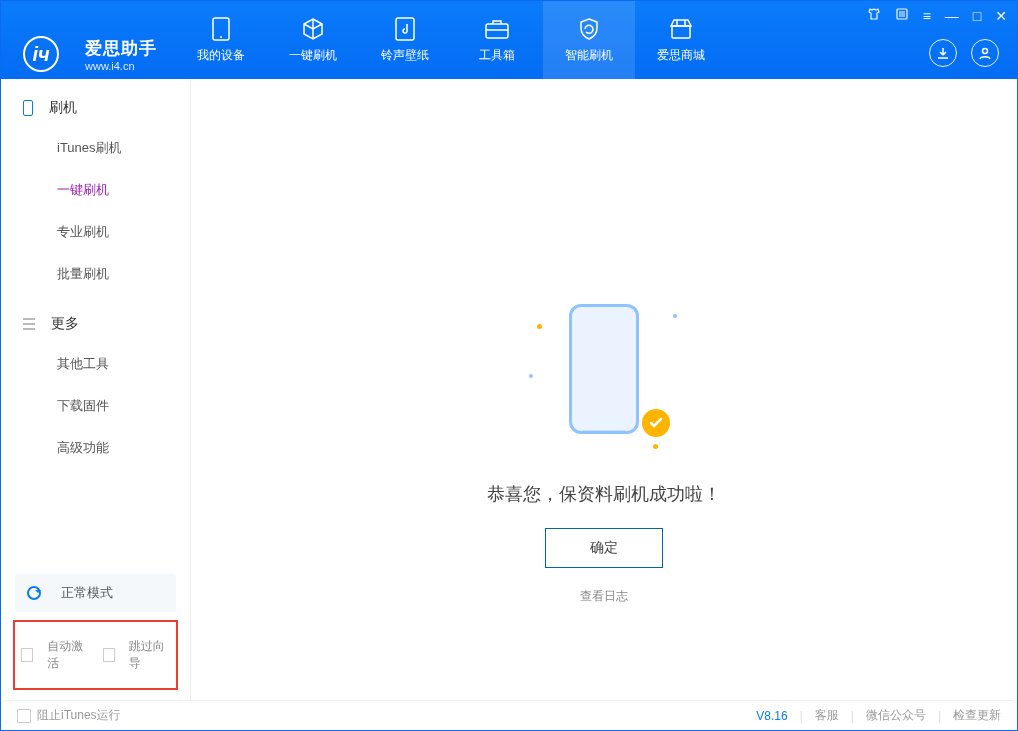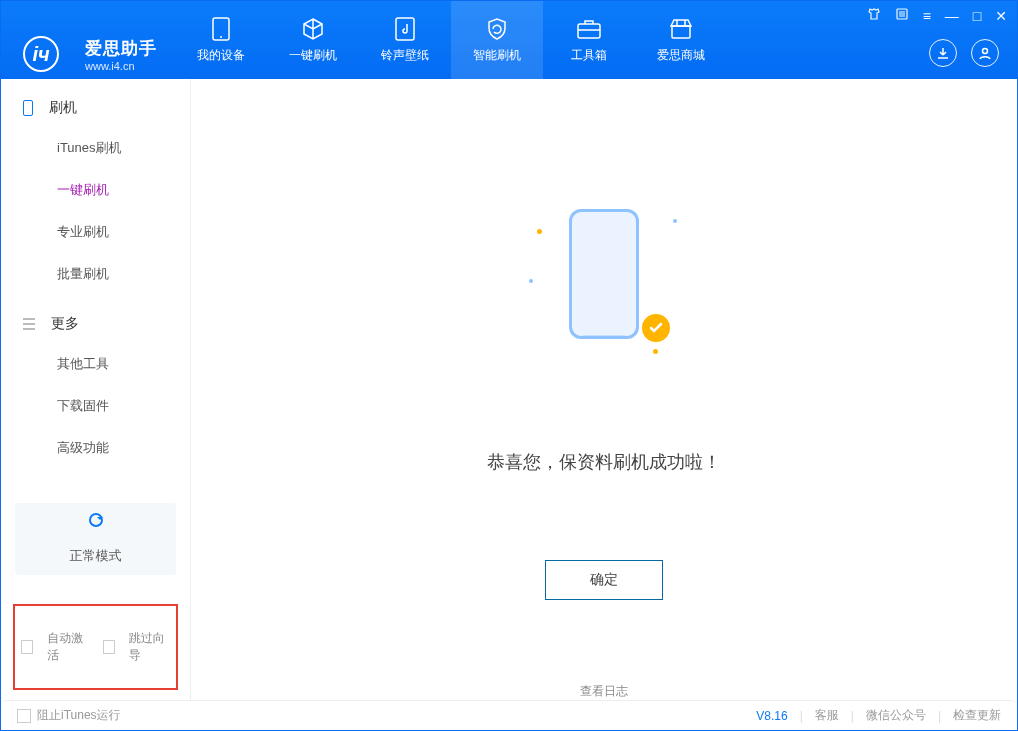--- a/index.html
+++ b/index.html
@@ -18,30 +18,30 @@
 .win-controls { position: absolute; top: 6px; right: 10px; display: flex; gap: 14px; align-items:center; }
 .win-controls span { cursor: pointer; font-size: 14px; opacity:.95; }
 .header-btns { position: absolute; right: 18px; bottom: 12px; display: flex; gap: 14px; }
 .circle-btn { width: 28px; height: 28px; border: 1.5px solid rgba(255,255,255,.9); border-radius: 50%; display:flex;align-items:center;justify-content:center; cursor:pointer; }
 .body { flex:1; display:flex; min-height:0; }
 .sidebar { width: 190px; border-right: 1px solid #eee; display:flex; flex-direction:column; }
 .side-section-title { display:flex; align-items:center; gap:16px; padding: 20px 18px 10px 22px; font-size: 14px; color:#333; }
 .side-item { padding: 12px 18px 12px 56px; font-size: 13px; color:#555; cursor:pointer; }
 .side-item.selected { color:#a21caf; }
 .side-spacer { flex:1; }
-.dev-card { margin: 8px 14px; background:#f5f8fb; border-radius:3px; padding:10px 12px; display:flex; align-items:center; gap:20px; color:#555; font-size:13px; cursor:pointer;flex-direction:column; }
+.dev-card { margin: 8px 14px; background:#f5f8fb; border-radius:3px; padding:10px 12px; display:flex; align-items:center; gap:20px; color:#555; font-size:13px; cursor:pointer; }
 .dev-card2 { margin: 0 14px 10px 14px; background:#f5f8fb; border-radius:3px; padding:10px 12px; }
 .dev-card2 .name { color:#0a7bf7; font-weight:bold; font-size:13px; display:flex; align-items:center; gap:6px;}
 .badge { display:inline-block; background:#e9f3ff; border:1px solid #cfe6ff; color:#0a7bf7; font-size:11px; padding:1px 8px; border-radius:10px; margin-top:4px;}
 .dev-sub { color:#aaa; font-size:11px; margin-top:2px;}
-.red-box { margin: 21px 12px 10px 12px; border:2px solid #e74033; padding:24px 6px; }
+.red-box { margin: 0 12px 10px 12px; border:2px solid #e74033; padding:16px 6px; }
 .chk-row { display:flex; gap:14px; align-items:center; }
 .chk { width:14px; height:14px; border:1px solid #ccc; background:#fff; display:inline-block; }
 .chk-label { color:#888; font-size:12px; }
-.main { flex:1; display:flex; flex-direction:column; align-items:center; justify-content:space-between; padding-top:110px; }
+.main { flex:1; display:flex; flex-direction:column; align-items:center; justify-content:center; padding-top:110px; }
 .phone-illus { position:relative; width:150px; height:170px; margin-bottom:20px; }
 .phone { position:absolute; left:40px; top:20px; width:70px; height:130px; border-radius:12px; background:#eaf3ff; border:3px solid #8ec3ff; }
 .phone::after { content:""; position:absolute; left:10px; right:10px; bottom:-3px; height:4px; background:#8ec3ff; opacity:.4; border-radius:2px;}
 .check-badge { position:absolute; right:6px; bottom:14px; width:34px; height:34px; background:#ffb400; border-radius:50%; border:3px solid #fff; display:flex; align-items:center; justify-content:center; }
 .spark { position:absolute; width:6px; height:6px; }
 .spark.s1{ left:8px; top:40px; } .spark.s2{ left:0px; top:90px; } .spark.s3{ right:0px; top:30px; } .spark.s4{ right:20px; bottom:4px; }
 .msg { font-size:18px; color:#444; margin: 8px 0 22px 0; }
 .ok-btn { border:1px solid #0369a1; background:#fff; padding:10px 44px; font-size:14px; color:#444; cursor:pointer; }
 .log-link { margin-top:20px; color:#888; font-size:12px; cursor:pointer; }
 .footer { height:30px; border-top:1px solid #eee; display:flex; align-items:center; padding:0 16px; color:#999; font-size:12px;border-radius:6px; }
@@ -89,37 +89,37 @@
       </div>
       <div class="tab">
         <div class="tab-icon">
             <svg width="22" height="24" viewBox="0 0 22 24">
               <rect x="2" y="1" width="18" height="22" rx="2" fill="none" stroke="#fff" stroke-width="1.5"></rect>
               <path d="M13 7v7a2 2 0 1 1-2-2" fill="none" stroke="#fff" stroke-width="1.5"></path>
             </svg>
           </div>
         <div class="tab-label">铃声壁纸</div>
       </div>
+      <div class="tab">
+        <div class="tab-icon">
+            <svg width="26" height="22" viewBox="0 0 26 22">
+              <rect x="2" y="6" width="22" height="14" rx="2" fill="none" stroke="#fff" stroke-width="1.5"></rect>
+              <path d="M9 6V3h8v3 M2 12h22" fill="none" stroke="#fff" stroke-width="1.5"></path>
+            </svg>
+          </div>
+        <div class="tab-label">工具箱</div>
+      </div>
       <div class="tab active">
         <div class="tab-icon">
             <svg width="24" height="24" viewBox="0 0 24 24">
               <path d="M12 2l8 3v6c0 5-3.5 9-8 11-4.5-2-8-6-8-11V5z" fill="none" stroke="#fff" stroke-width="1.5"></path>
               <path d="M8 12a4 4 0 1 1 1 3" fill="none" stroke="#fff" stroke-width="1.5"></path>
             </svg>
           </div>
         <div class="tab-label">智能刷机</div>
-      </div>
-      <div class="tab">
-        <div class="tab-icon">
-            <svg width="26" height="22" viewBox="0 0 26 22">
-              <rect x="2" y="6" width="22" height="14" rx="2" fill="none" stroke="#fff" stroke-width="1.5"></rect>
-              <path d="M9 6V3h8v3 M2 12h22" fill="none" stroke="#fff" stroke-width="1.5"></path>
-            </svg>
-          </div>
-        <div class="tab-label">工具箱</div>
       </div>
       <div class="tab">
         <div class="tab-icon">
             <svg width="24" height="22" viewBox="0 0 24 22">
               <rect x="3" y="8" width="18" height="12" rx="1" fill="none" stroke="#fff" stroke-width="1.5"></rect>
               <path d="M2 8l3-6h14l3 6z M8 2v6 M16 2v6" fill="none" stroke="#fff" stroke-width="1.5"></path>
             </svg>
           </div>
         <div class="tab-label">爱思商城</div>
       </div>

